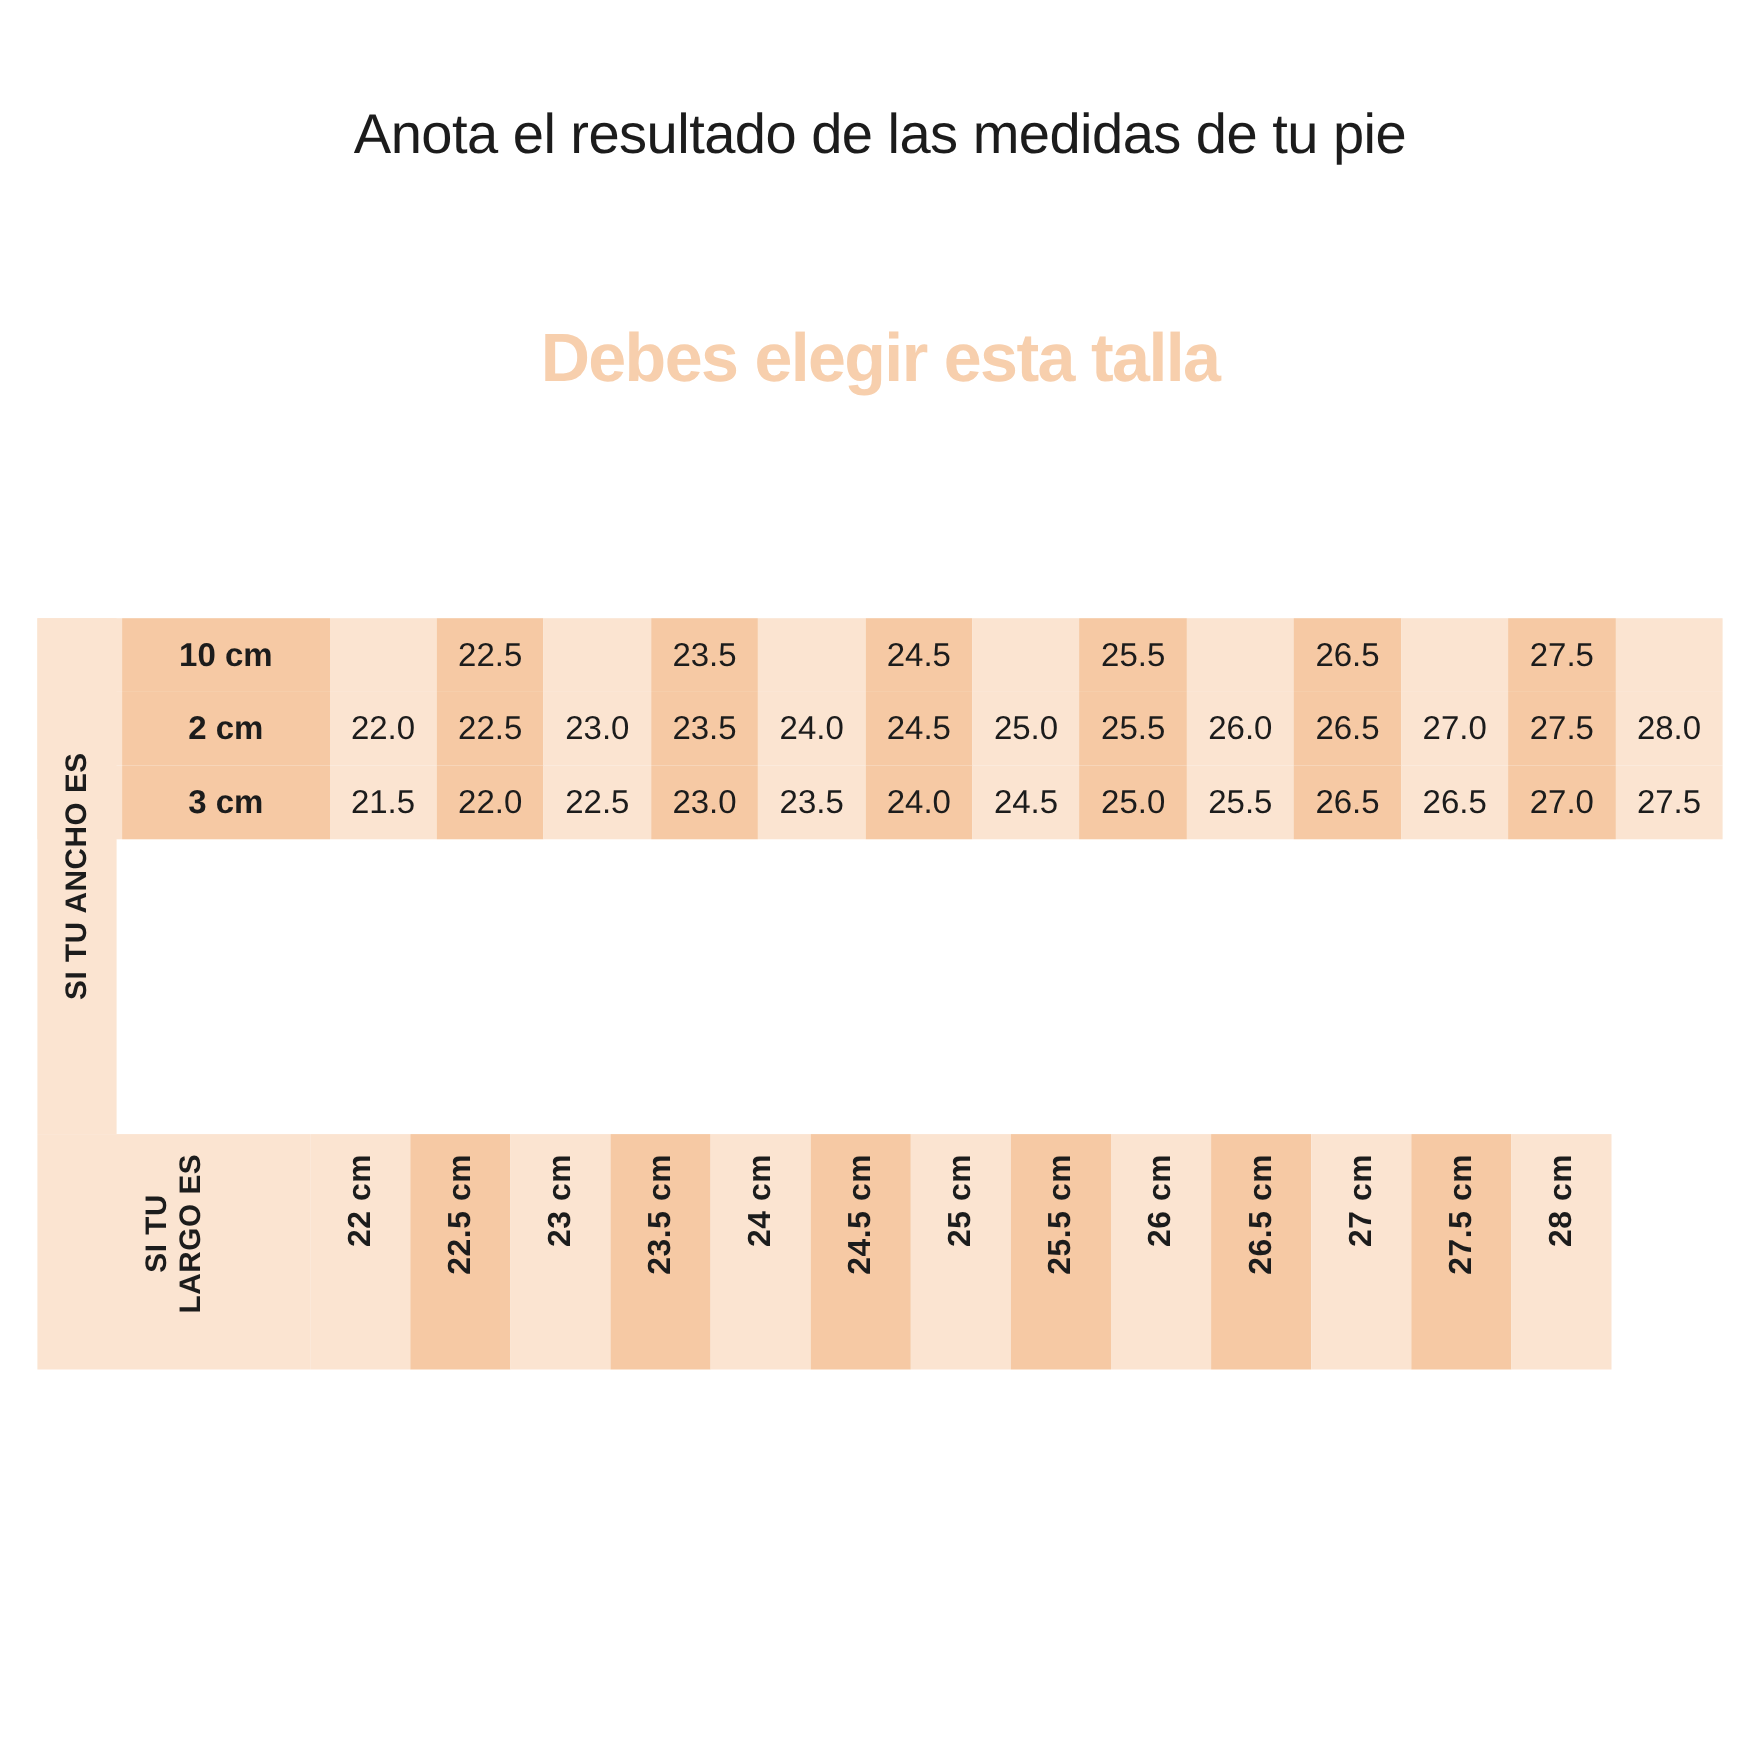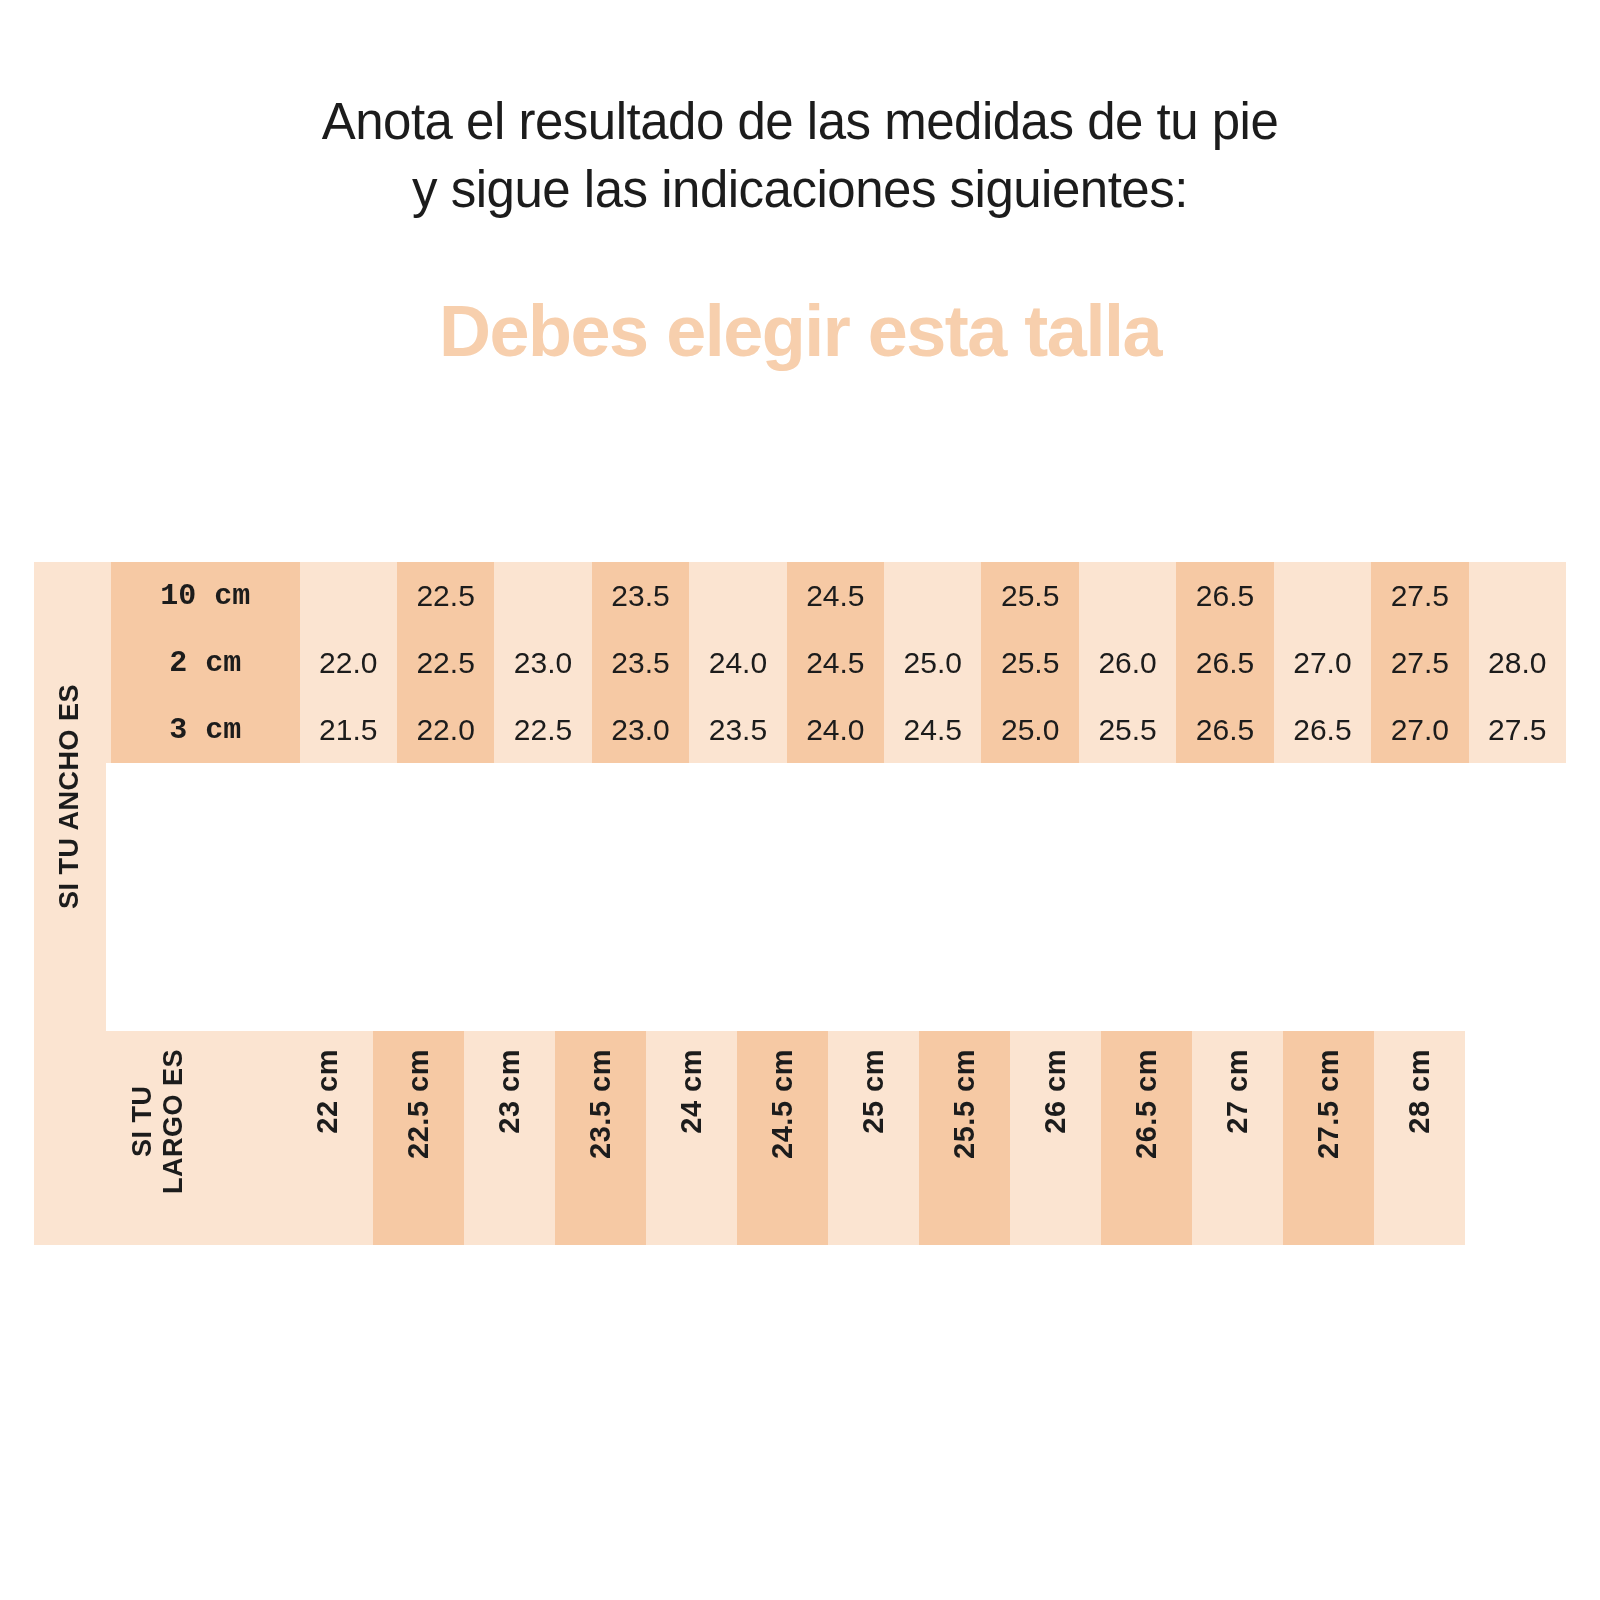--- a/index.html
+++ b/index.html
@@ -28,21 +28,21 @@
     font-weight: 400;
     letter-spacing: -0.5px;
   }
   .intro .l2 { display: block; }
 
   .bigtitle {
     position: absolute;
     left: 0; top: 290px;
     width: 1600px;
     text-align: center;
-    font-size: 72px;
+    font-size: 62px;
     font-weight: 700;
     color: #f7cfad;
     letter-spacing: -1.5px;
     line-height: 1.15;
   }
 
   
   #tablewrap {
     position: absolute;
     left: 34px;
@@ -70,21 +70,20 @@
 
   
   .tint-light { background: #fbe4d1; }   
   .tint-mid   { background: #f6c9a4; }   
   .tint-white { background: #ffffff; }
 
   td.rowlabel {
     font-weight: 700;
     font-size: 32px;
     text-align: center;
-    font-family: Liberation Mono, monospace;
   }
   td.val { font-weight: 400; }
 
   
   .vlabel-ancho {
     position: absolute;
     left: 34px;
     top: 562px;
     width: 72px;
     height: 469px;
@@ -134,21 +133,20 @@
     text-align: center;
   }
 </style>
 </head>
 <body>
 
 <div id="page">
 
   <div class="intro">
     <span>Anota el resultado de las medidas de tu pie</span>
-    <span class="l2">y sigue las indicaciones siguientes:</span>
   </div>
 
   <div class="bigtitle">Debes elegir esta talla</div>
 
   <div id="tablewrap">
     <table class="sizes">
       <colgroup id="cols">
           <col class="c-rowlabelpad">
           <col class="c-rowlabel">
           <col class="c-val">

